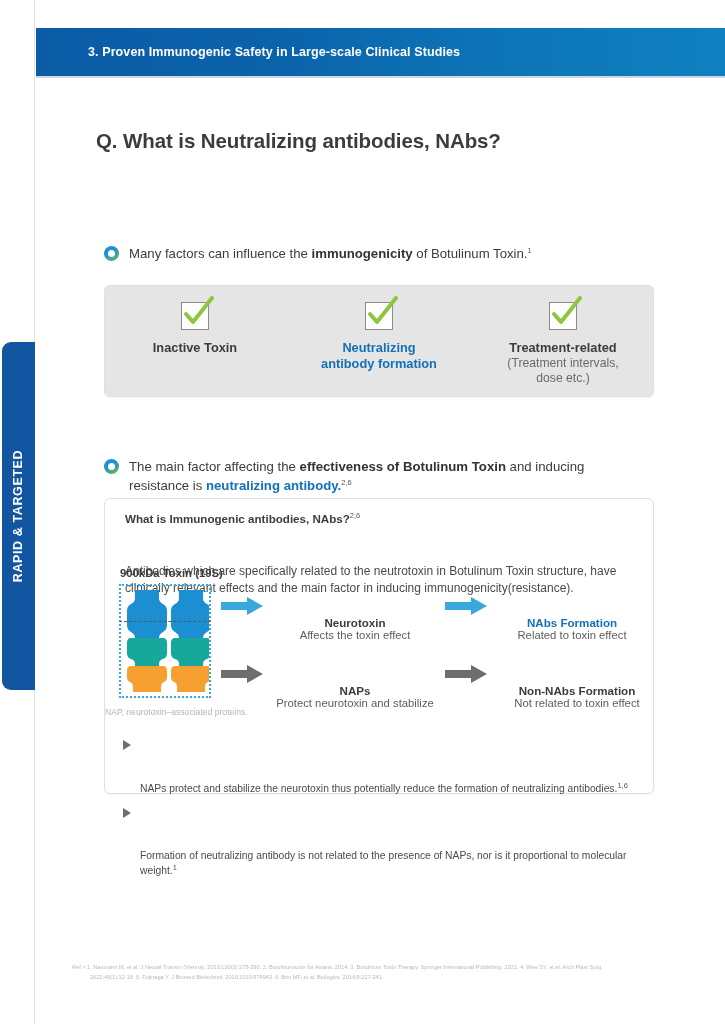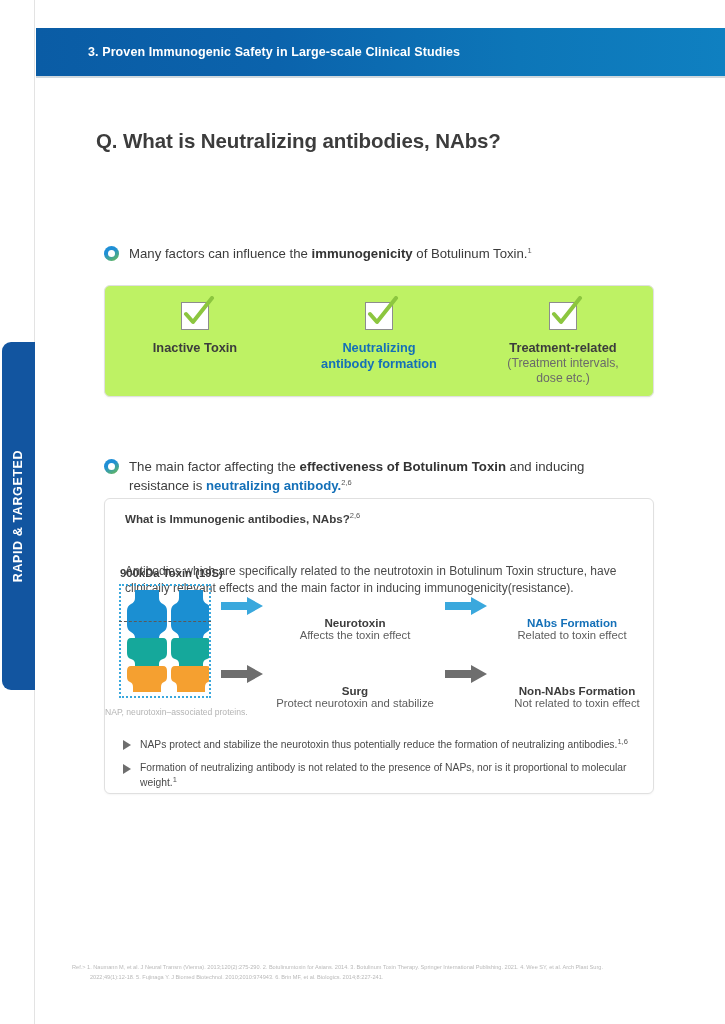--- a/index.html
+++ b/index.html
@@ -87,21 +87,21 @@
     font-size: 13.2px; color: #3c3c3c; line-height: 1.45;
   }
   .bullet-text b { font-weight: bold; color: #333; }
   .blue-b { color: #1470b8; font-weight: bold; }
   sup { font-size: 7.5px; vertical-align: super; color: #555; font-weight: normal; }
 
   
   .card1 {
     position: absolute; left: 104px; top: 285px;
     width: 550px; height: 112px;
-    background: #bef264;
+    background: #e5e5e5;
     border: 1px solid #e0e0e0;
     border-radius: 6px;
     box-shadow: 0 1px 2px rgba(0,0,0,0.04);
   }
   .checks {
     position: absolute; left: 0; top: 0; width: 100%; height: 100%;
     display: flex; justify-content: center; align-items: flex-start;
     padding-top: 16px; gap: 34px;
   }
   .check-col { width: 150px; text-align: center; }
@@ -168,21 +168,21 @@
   .tri-list { position: absolute; left: 18px; top: 238px; width: 514px; }
   .tri-item { display: flex; align-items: flex-start; margin-bottom: 8px; }
   .tri {
     flex: 0 0 auto;
     width: 0; height: 0;
     border-top: 5px solid transparent;
     border-bottom: 5px solid transparent;
     border-left: 8px solid #6e6e6e;
     margin-top: 3px; margin-right: 9px;
   }
-  .tri-text { font-size: 10.3px; color: #4a4a4a; line-height: 1.4; }
+  .tri-text { font-size: 10.3px; color: #4a4a4a; line-height: 1.4; margin-top: 44px; }
 
   
   .refs {
     position: absolute; left: 72px; top: 963px; width: 600px;
     font-size: 5.6px; color: #b9b9b9; line-height: 1.75;
   }
   .refs .indent { display: block; padding-left: 18px; }
 </style>
 </head>
 <body>
@@ -291,21 +291,21 @@
       </svg>
       <div class="arrow-row" style="left:392px; top:25px; width:150px; text-align:center;">
         <div class="lbl-title blue">NAbs Formation</div>
         <div class="lbl-sub">Related to toxin effect</div>
       </div>
 
       <svg class="arrow-row" style="left:116px; top:98px;" width="42" height="18" viewBox="0 0 42 18">
         <path d="M0 5 h26 v-5 l16 9 l-16 9 v-5 h-26 z" fill="#6e6e6e"></path>
       </svg>
       <div class="arrow-row" style="left:160px; top:93px; width:180px; text-align:center;">
-        <div class="lbl-title">Surg</div>
+        <div class="lbl-title">NAPs</div>
         <div class="lbl-sub">Protect neurotoxin and stabilize</div>
       </div>
       <svg class="arrow-row" style="left:340px; top:98px;" width="42" height="18" viewBox="0 0 42 18">
         <path d="M0 5 h26 v-5 l16 9 l-16 9 v-5 h-26 z" fill="#6e6e6e"></path>
       </svg>
       <div class="arrow-row" style="left:392px; top:93px; width:160px; text-align:center;">
         <div class="lbl-title">Non-NAbs Formation</div>
         <div class="lbl-sub">Not related to toxin effect</div>
       </div>
 

